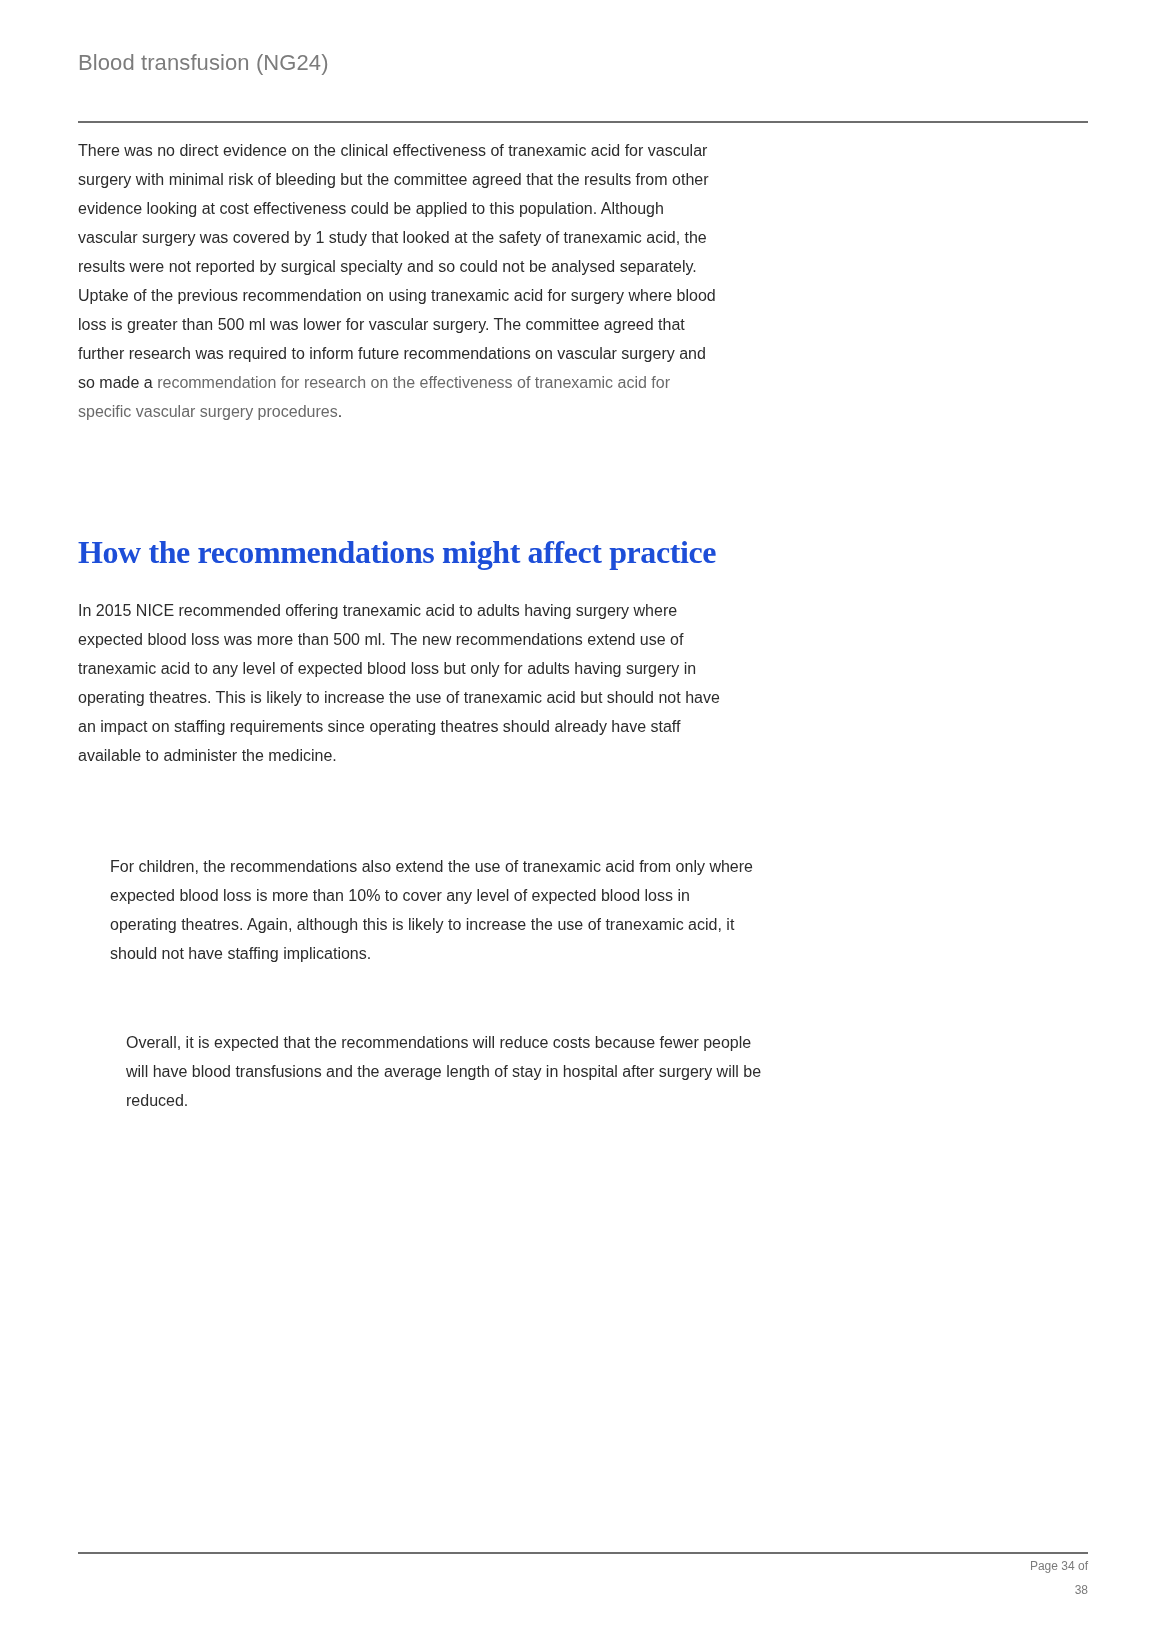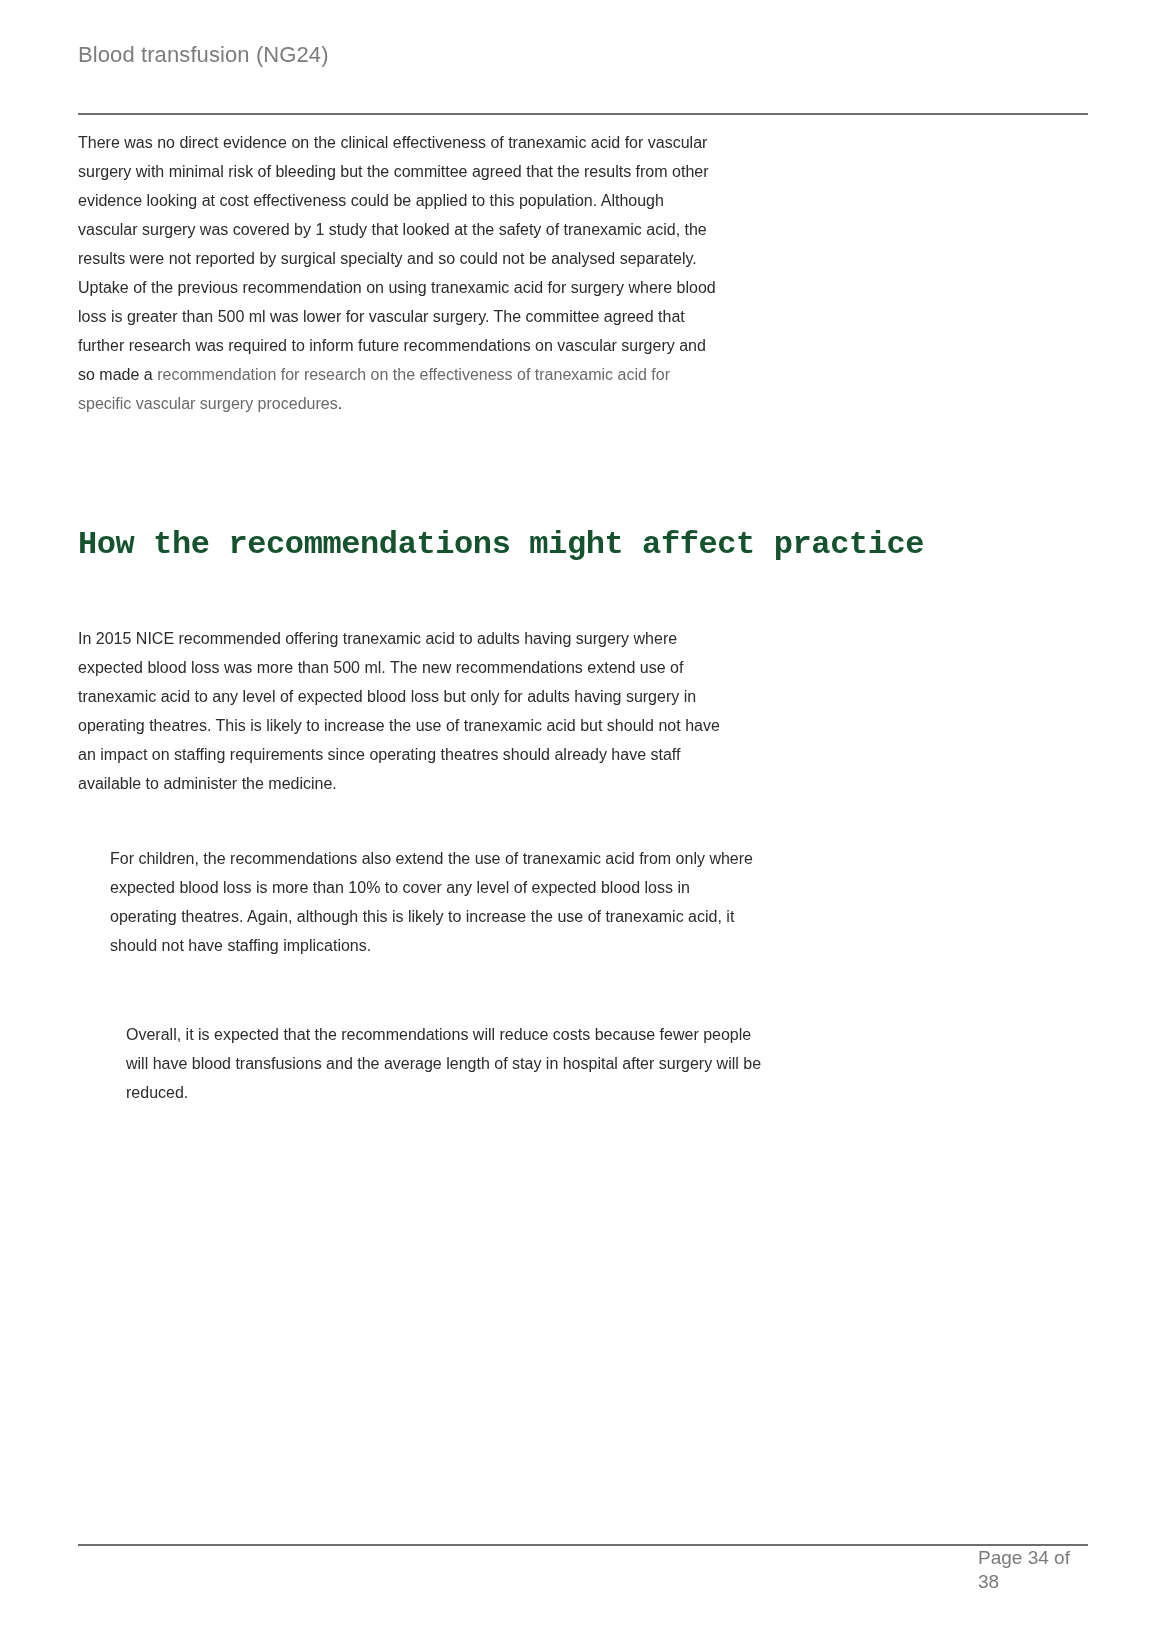--- a/index.html
+++ b/index.html
@@ -1,61 +1,61 @@
 <!DOCTYPE html>
 <html><head>
 <meta charset="utf-8">
 <style>
   html, body { margin: 0; padding: 0; background: #ffffff; }
   body {
     width: 1170px; height: 1625px; position: relative; overflow: hidden;
     font-family: "Liberation Sans", "DejaVu Sans", sans-serif;
     color: #2f2f2f;
   }
-  .page { position: absolute; left: 78px; top: 0; width: 1010px; height: 1534px; }
+  .page { position: absolute; left: 78px; top: 8px; width: 1010px; height: 1534px; }
   .running-header {
     position: absolute; top: 42px; left: 0;
     font-size: 22px; color: #7c7c7c; letter-spacing: 0.1px;
   }
   .header-rule {
     position: absolute; top: 113px; left: 0; width: 1010px; height: 2px; background: #6e6e6e;
   }
   .body-text {
     position: absolute; left: 0; width: 1010px;
     font-size: 16px; line-height: 29px; color: #2c2c2c;
     white-space: pre-line;
   }
   .p1 { top: 128px; }
-  .p2 { top: 588px; margin-top: 36px; }
+  .p2 { top: 588px; }
   .p3 { top: 844px; margin-left: 32px; }
   .p4 { top: 1020px; margin-left: 48px; }
   .link {
     color: #6a6a6a; text-decoration-color: #8a8a8a;
     text-underline-offset: 3px; cursor: pointer;
   }
   .section-heading {
     position: absolute; top: 526px; left: 0; margin: 0;
-    font-family: Liberation Mono, monospace;
-    font-size: 32px; font-weight: bold; color: #14532d; letter-spacing: -0.4px;
+    font-family: Liberation Serif, serif;
+    font-size: 32px; font-weight: bold; color: #1d4ed8; letter-spacing: -0.4px;
   }
   .return-link {
     position: absolute; top: 1163px; left: 0;
     font-size: 22px; line-height: 35px;
   }
   .footer-rule {
     position: absolute; top: 1544px; left: 0; width: 1010px; height: 2px; background: #6e6e6e;
   }
   .footer-left {
     position: absolute; top: 1546px; left: 0; width: 900px;
     font-size: 19px; line-height: 24px; color: #7a7a7a;
     white-space: pre-line;
   }
   .footer-right {
-    position: absolute; top: 1546px; right: 0; width: 110px; 
-    font-size: 19px; line-height: 24px; color: #7a7a7a;
+    position: absolute; top: 1546px; right: 0; width: 110px; text-align: right;
+    font-size: 12px; line-height: 24px; color: #7a7a7a;
     white-space: pre-line;
   }
 </style>
 </head>
 <body>
 
 <div class="page">
 
   <div class="running-header">Blood transfusion (NG24)</div>
   <div class="header-rule"></div>

